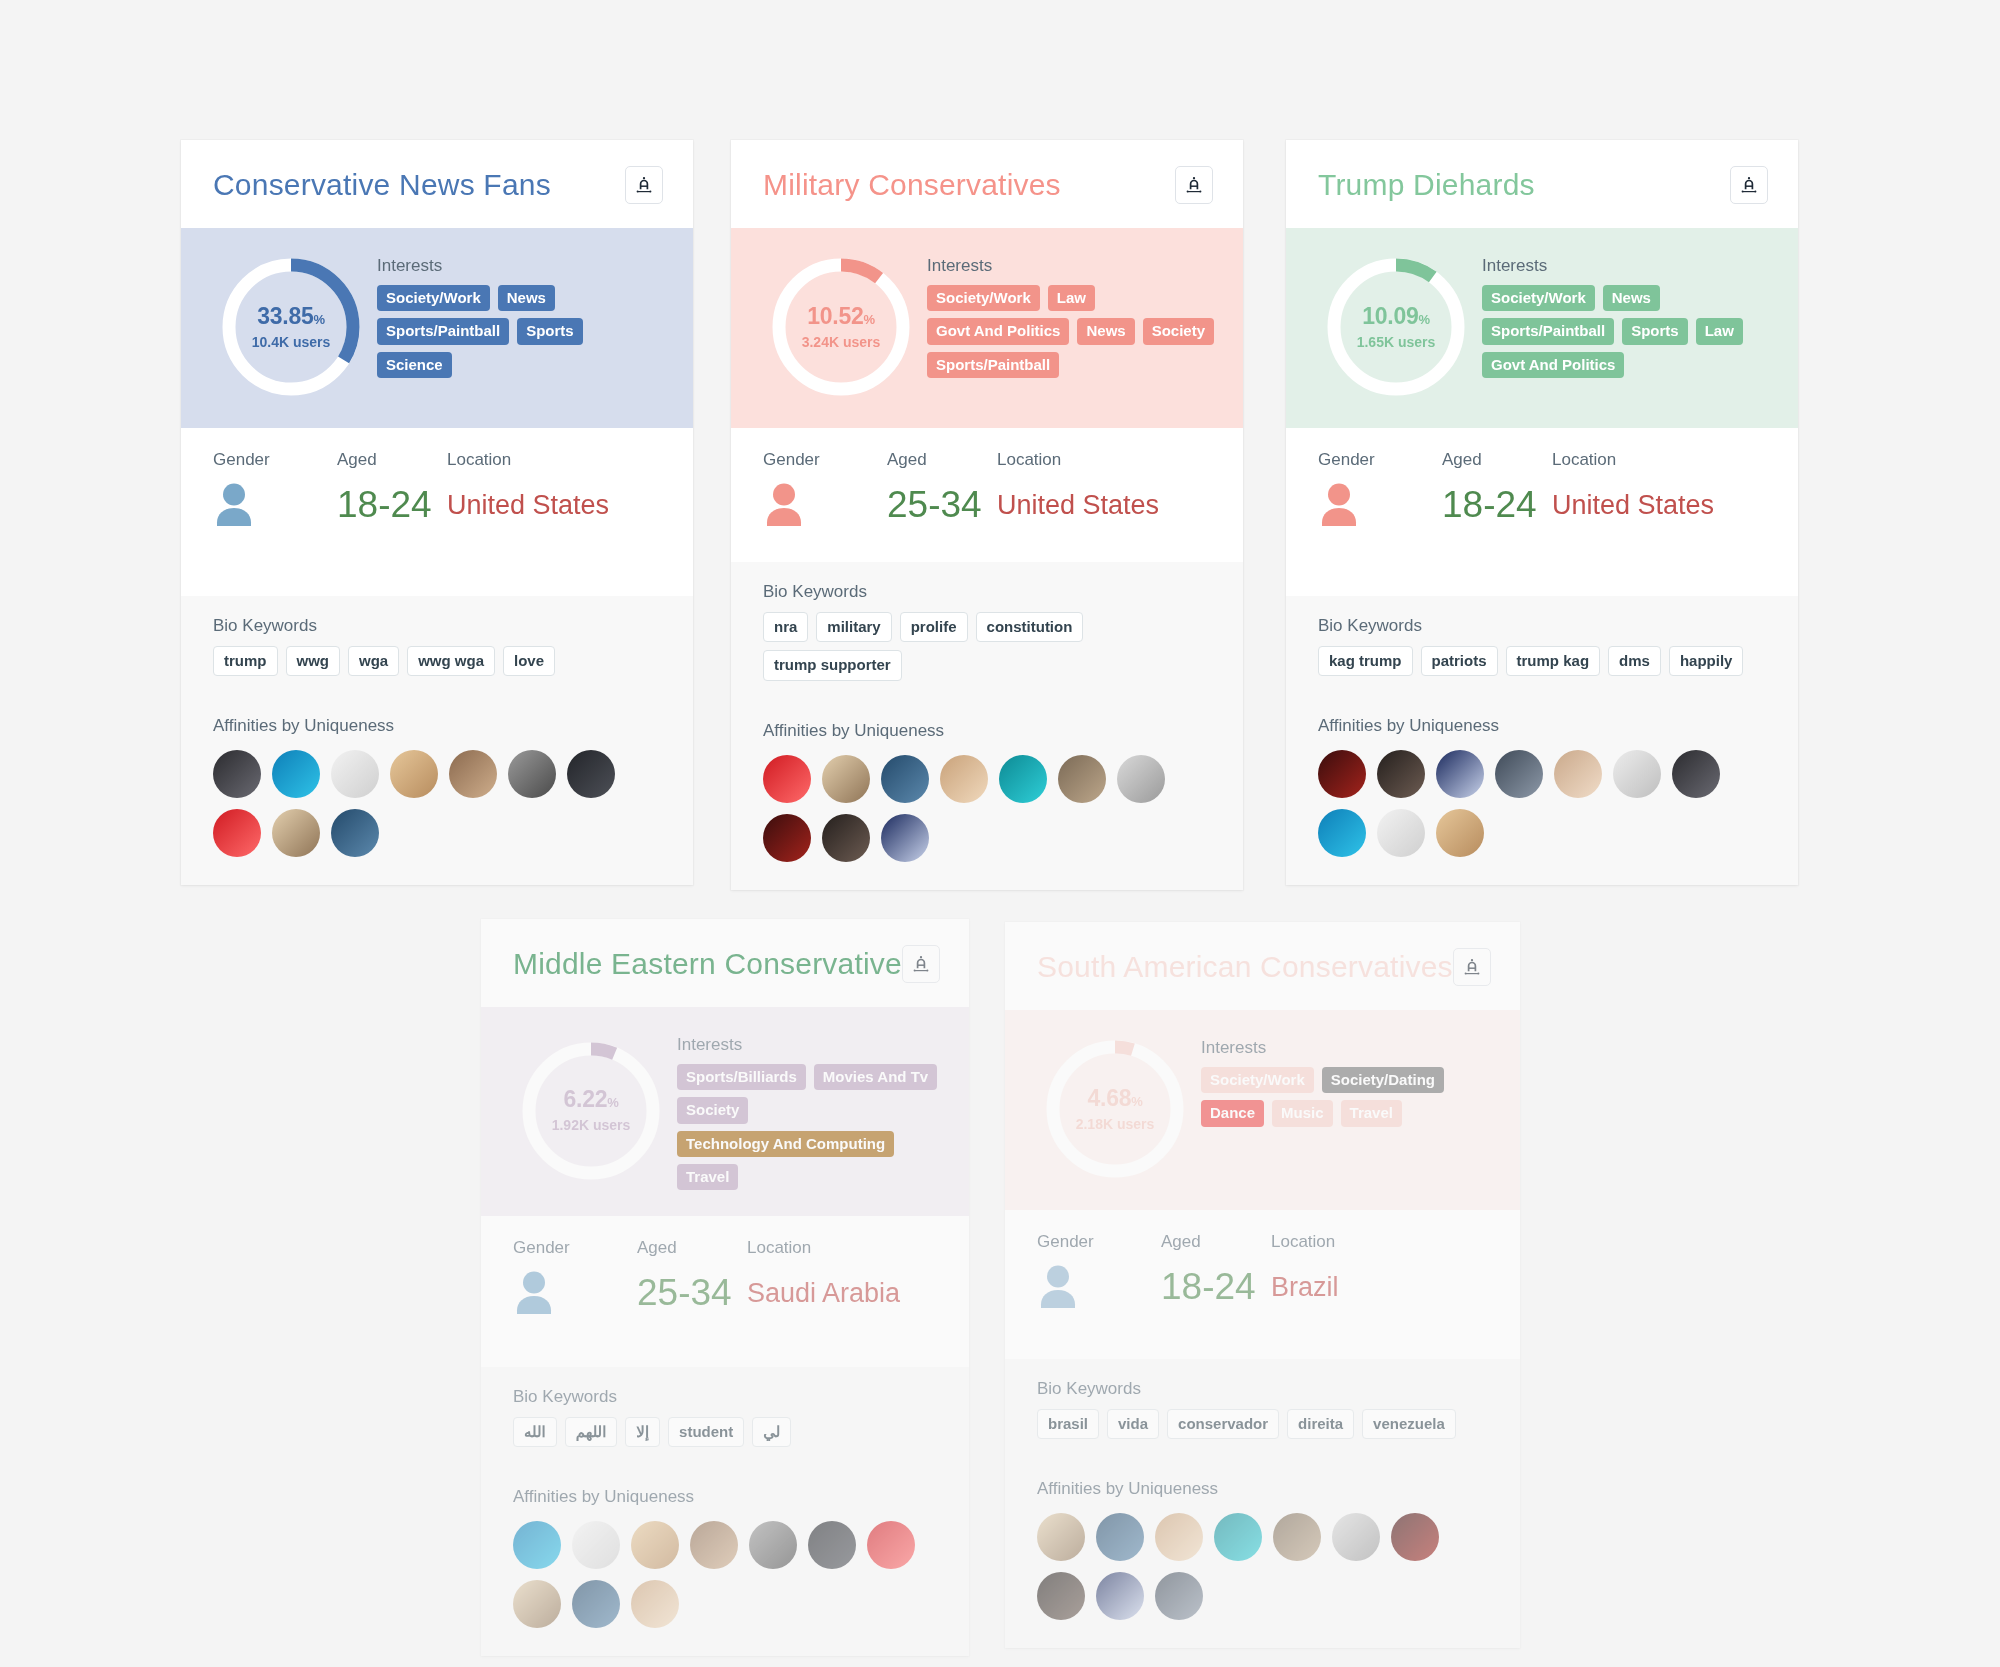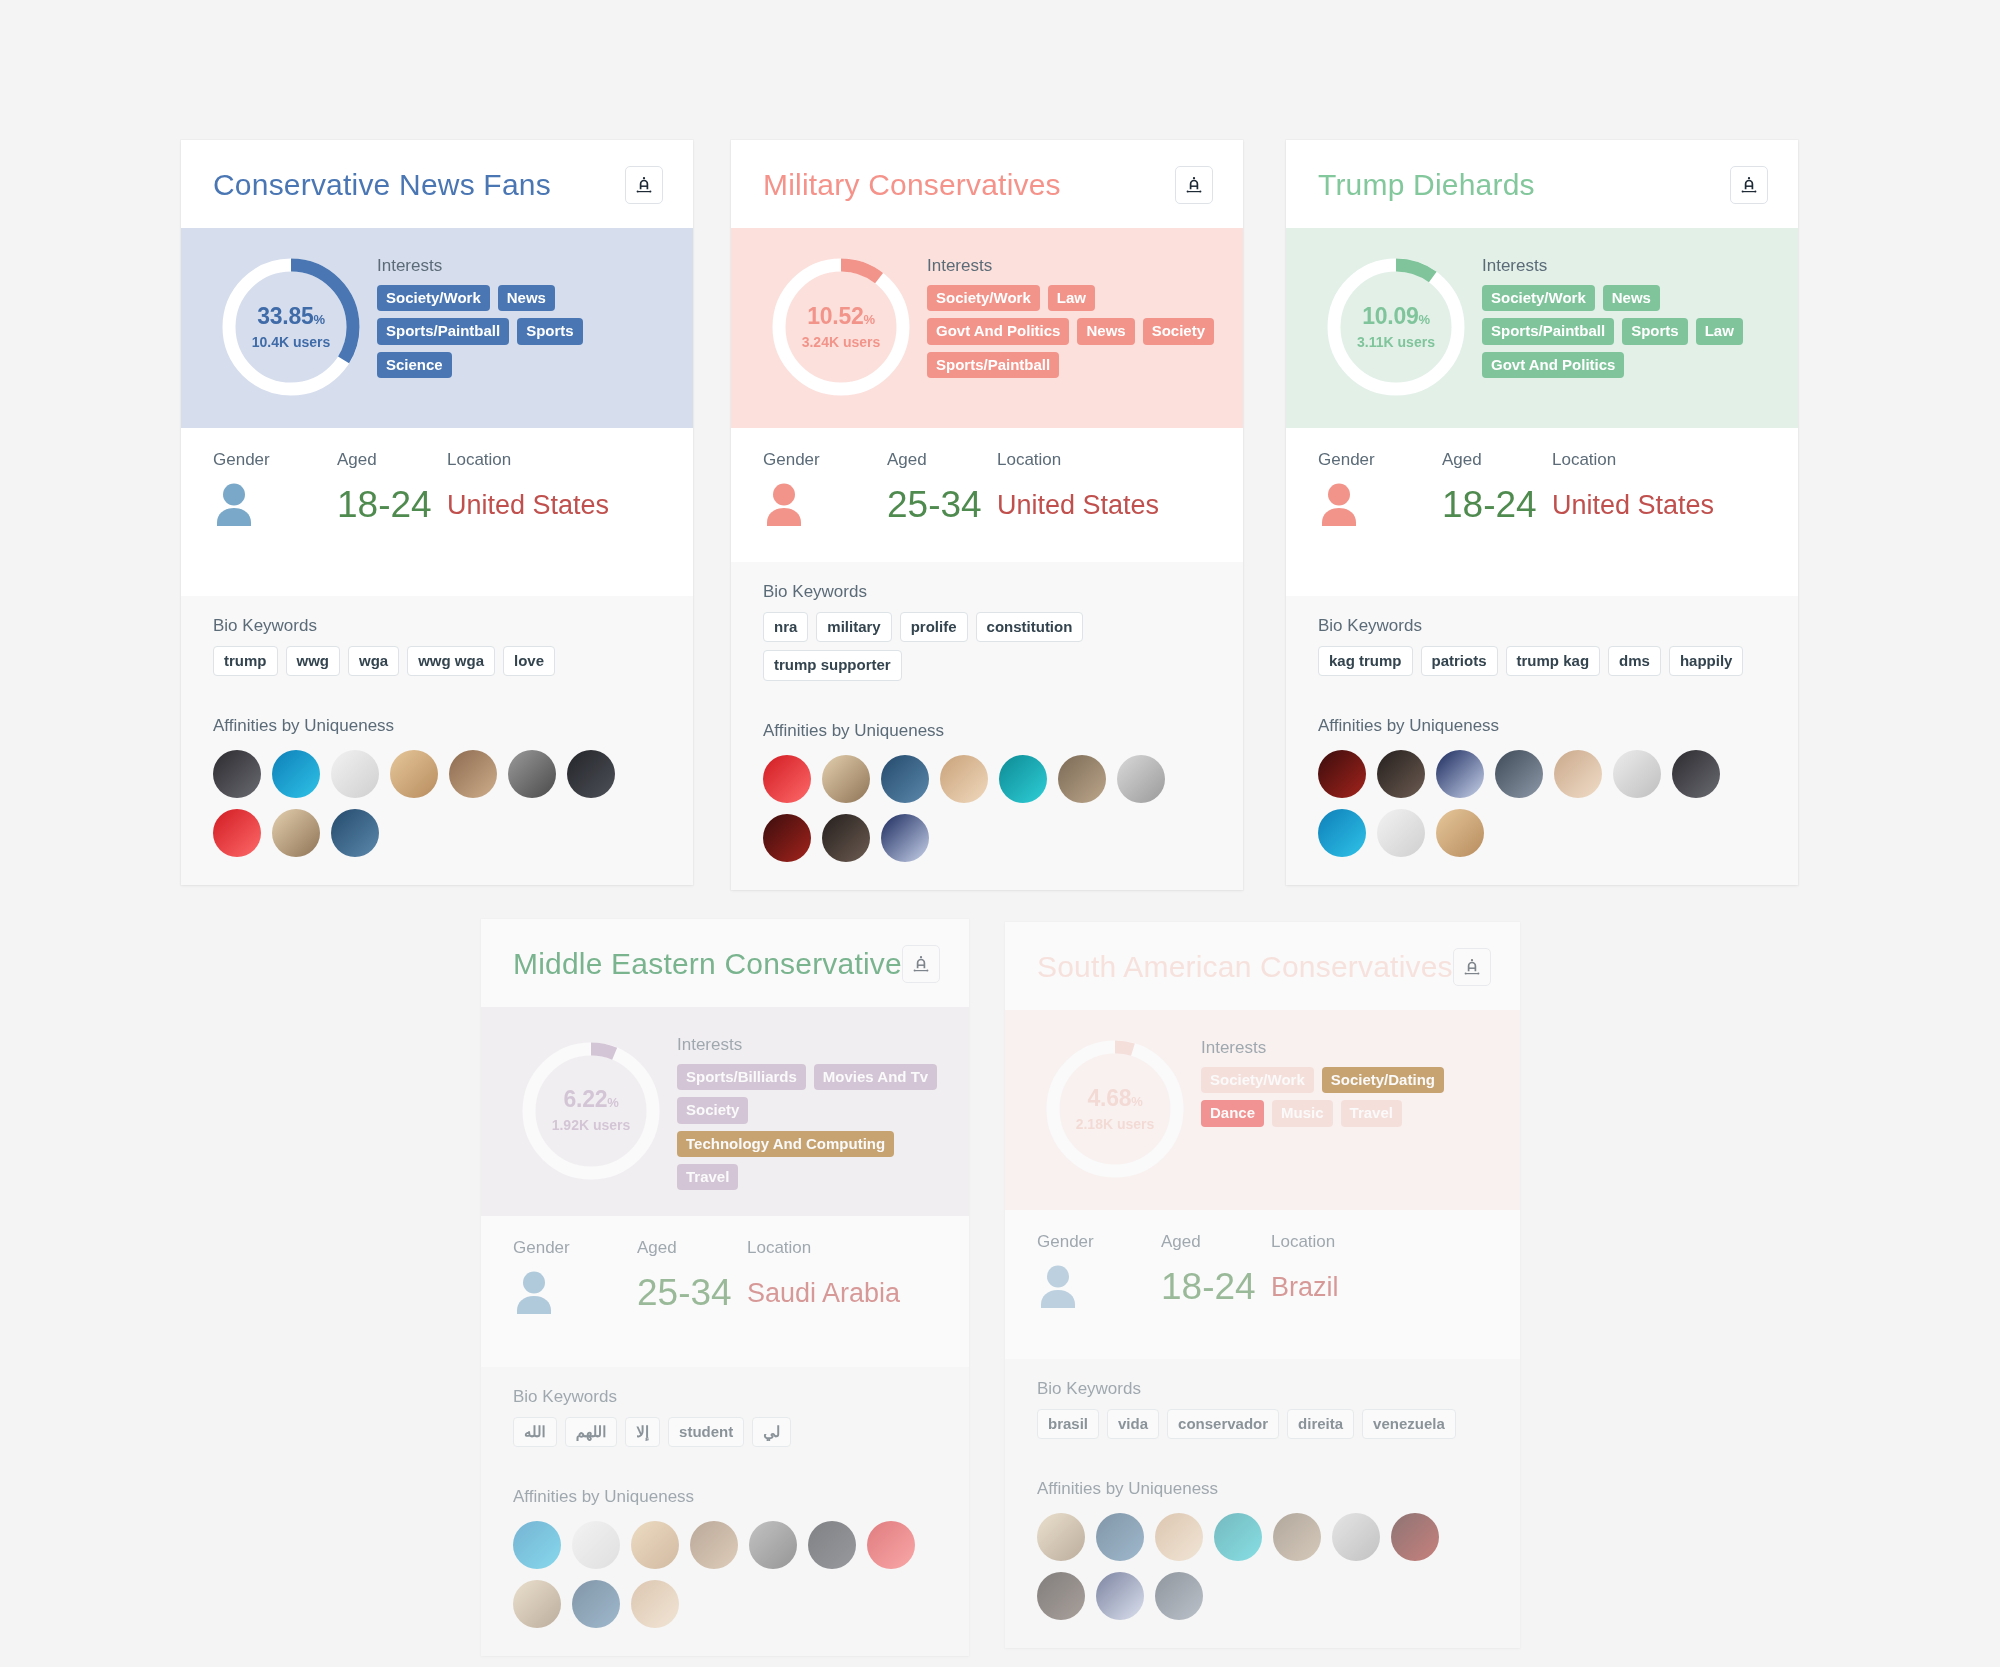--- a/index.html
+++ b/index.html
@@ -268,21 +268,21 @@
           </svg>
         </div>
       </div>
       <div class="banner" style="background: rgb(226, 240, 232);">
         <div class="donut-wrap">
           <div class="donut"><svg width="150" height="150" viewBox="0 0 150 150">
               <circle cx="75" cy="75" r="62" fill="none" stroke="#ffffff" stroke-width="13"></circle>
               <circle cx="75" cy="75" r="62" fill="none" stroke="#7fc49a" stroke-width="13" stroke-dasharray="39.30635064465405 350.2511384004803" transform="rotate(-90 75 75)"></circle>
             </svg><div class="hole">
               <div class="donut-pct" style="color: rgb(127, 196, 154);"><span>10.09</span><span class="unit">%</span></div>
-              <div class="donut-users" style="color: rgb(127, 196, 154);"><span>3.11K</span><span> users</span></div>
+              <div class="donut-users" style="color: rgb(127, 196, 154);"><span>1.65K</span><span> users</span></div>
             </div></div>
         </div>
         <div class="interests">
           <div class="interests-label">Interests</div>
           <div class="tag-row">
             <span class="tag" style="background: rgb(127, 196, 154);">Society/Work</span>
             <span class="tag" style="background: rgb(127, 196, 154);">News</span>
             <span class="tag" style="background: rgb(127, 196, 154);">Sports/Paintball</span>
             <span class="tag" style="background: rgb(127, 196, 154);">Sports</span>
             <span class="tag" style="background: rgb(127, 196, 154);">Law</span>
@@ -432,21 +432,21 @@
               <circle cx="75" cy="75" r="62" fill="none" stroke="#f7cfc8" stroke-width="13" stroke-dasharray="18.231290487312286 371.32619855782207" transform="rotate(-90 75 75)"></circle>
             </svg><div class="hole">
               <div class="donut-pct" style="color: rgb(243, 198, 189);"><span>4.68</span><span class="unit">%</span></div>
               <div class="donut-users" style="color: rgb(243, 198, 189);"><span>2.18K</span><span> users</span></div>
             </div></div>
         </div>
         <div class="interests">
           <div class="interests-label">Interests</div>
           <div class="tag-row">
             <span class="tag" style="background: rgb(247, 207, 200);">Society/Work</span>
-            <span class="tag" style="background: #a16207;">Society/Dating</span>
+            <span class="tag" style="background: #737373;">Society/Dating</span>
             <span class="tag" style="background: #ef4444;">Dance</span>
             <span class="tag" style="background: rgb(247, 207, 200);">Music</span>
             <span class="tag" style="background: rgb(247, 207, 200);">Travel</span>
           </div>
         </div>
       </div>
       <div class="demo">
         <div class="demo-heads">
           <div class="col-gender">Gender</div>
           <div class="col-aged">Aged</div>

